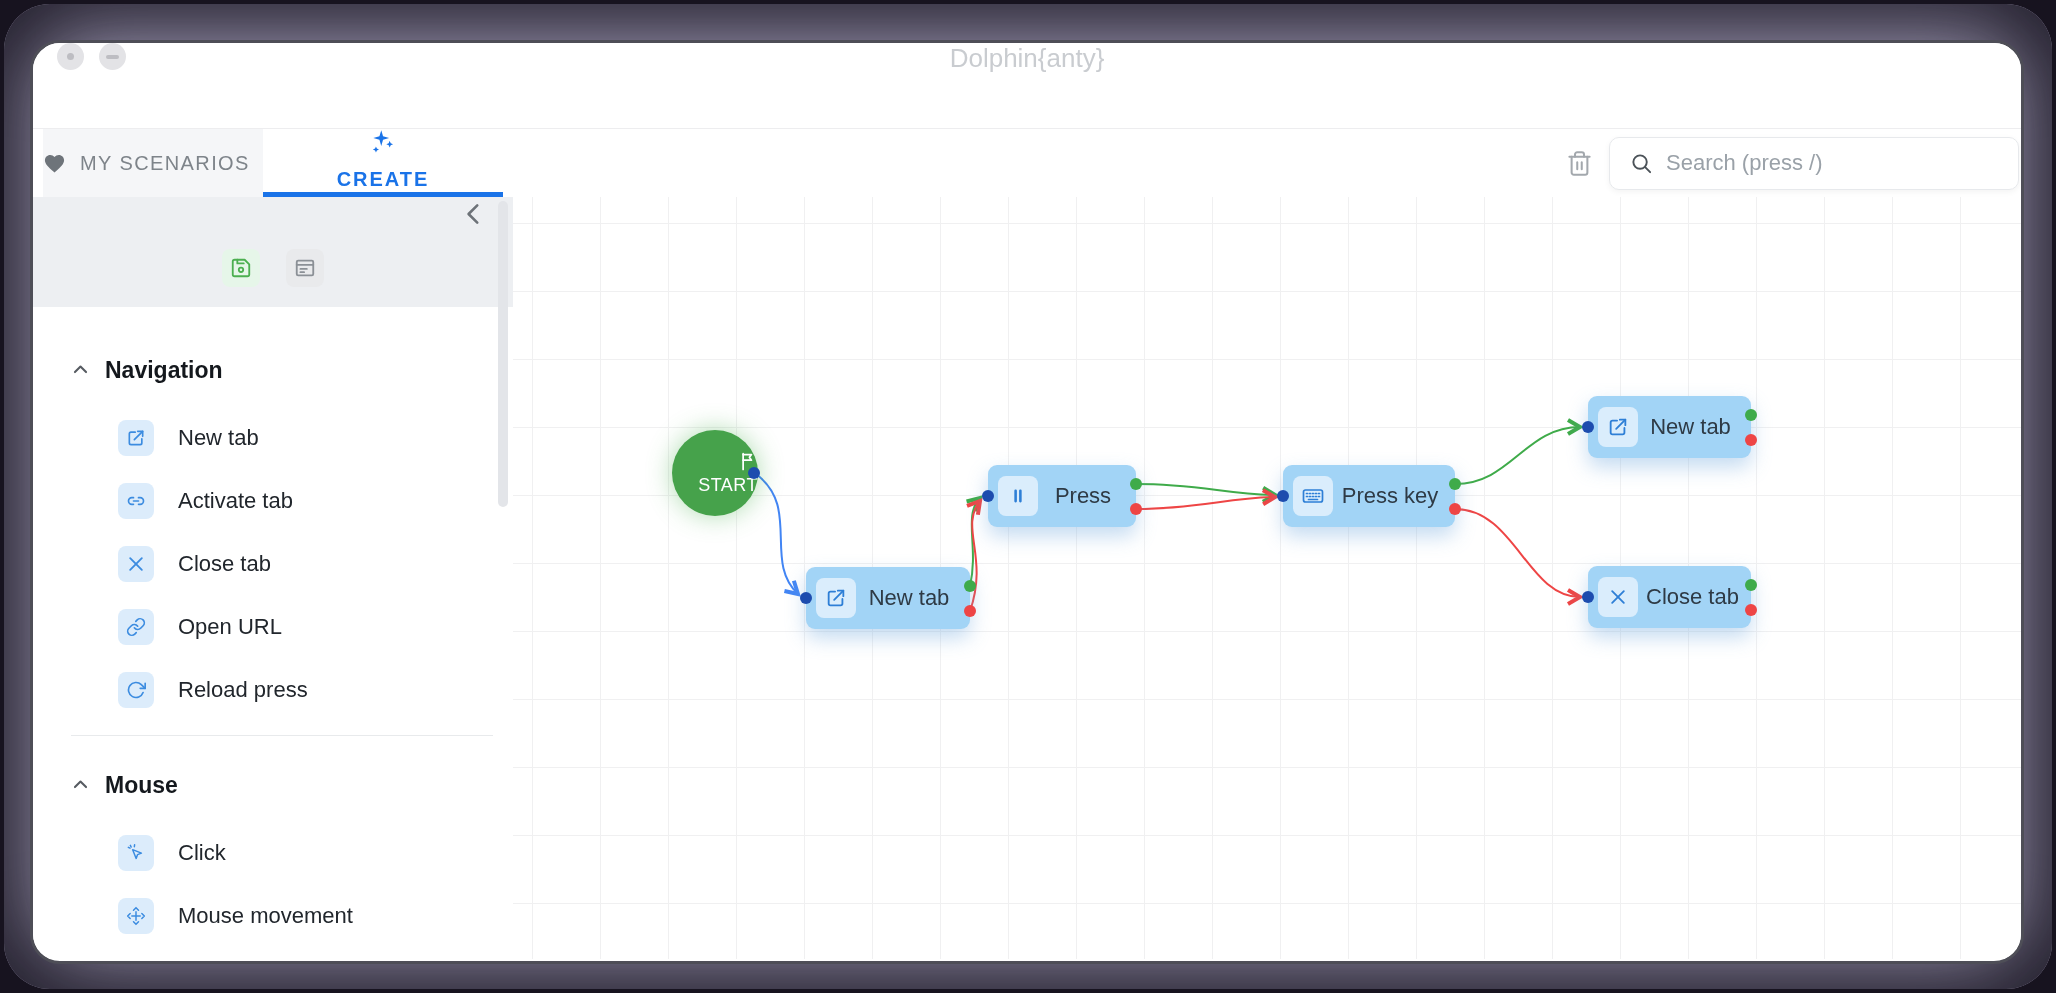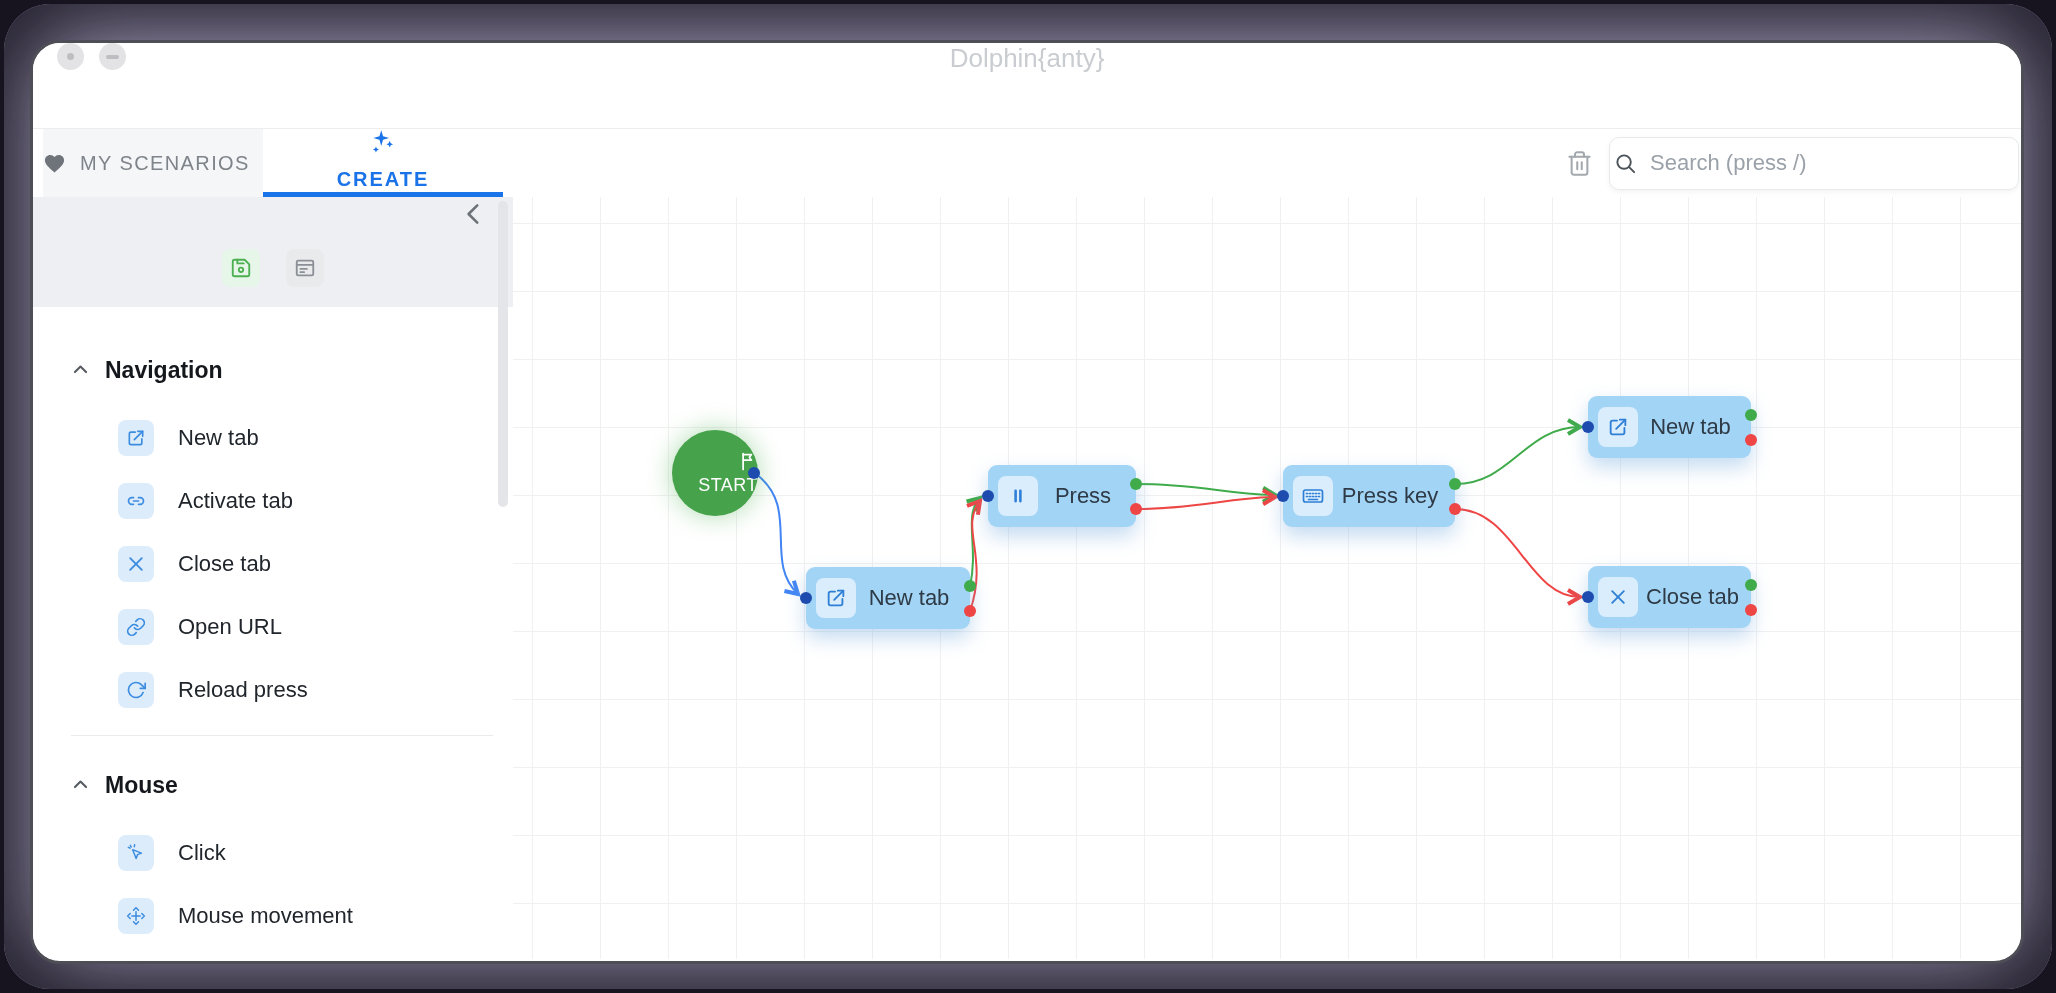--- a/index.html
+++ b/index.html
@@ -28,21 +28,21 @@
     font-size:20px; letter-spacing:1.4px; font-weight:500; }
   .tab-scenarios svg { color:#6e747a; }
   .tab-create { width:240px; position:relative; color:#1a73e8; font-size:20px; font-weight:700;
     letter-spacing:2px; gap:12px;flex-direction:column; }
   .tab-create::after { content:""; position:absolute; left:0; right:0; bottom:0; height:5px; background:#1a73e8; }
   .badge-beta { background:#fdeeb9; color:#f5bd3c; font-size:17px; font-weight:700; letter-spacing:.5px;
     padding:4px 9px; border-radius:5px; }
   .tabbar-right { margin-left:auto; display:flex; align-items:center; gap:16px; padding-right:2px; }
   .trash-btn { color:#a3a8ad; display:flex; cursor:pointer; }
   .searchbox { width:410px; height:53px; background:#fff; border:1px solid #e7e9ec; border-radius:10px;
-    box-shadow:0 2px 6px rgba(0,0,0,.05); display:flex; align-items:center; gap:13px; padding:0 4px; }
+    box-shadow:0 2px 6px rgba(0,0,0,.05); display:flex; align-items:center; gap:13px; padding:0 20px; }
   .searchbox svg { color:#4b5258; flex:none; }
   .searchbox input { border:none; outline:none; flex:1; font-size:22px; color:#333;
     font-family:"Liberation Sans", sans-serif; background:transparent; }
   .searchbox input::placeholder { color:#9aa1a8; }
 
   
   .content { display:flex; height:762px; }
 
   
   .sidebar { width:480px; position:relative; background:#fff; overflow:hidden; flex:none; }

